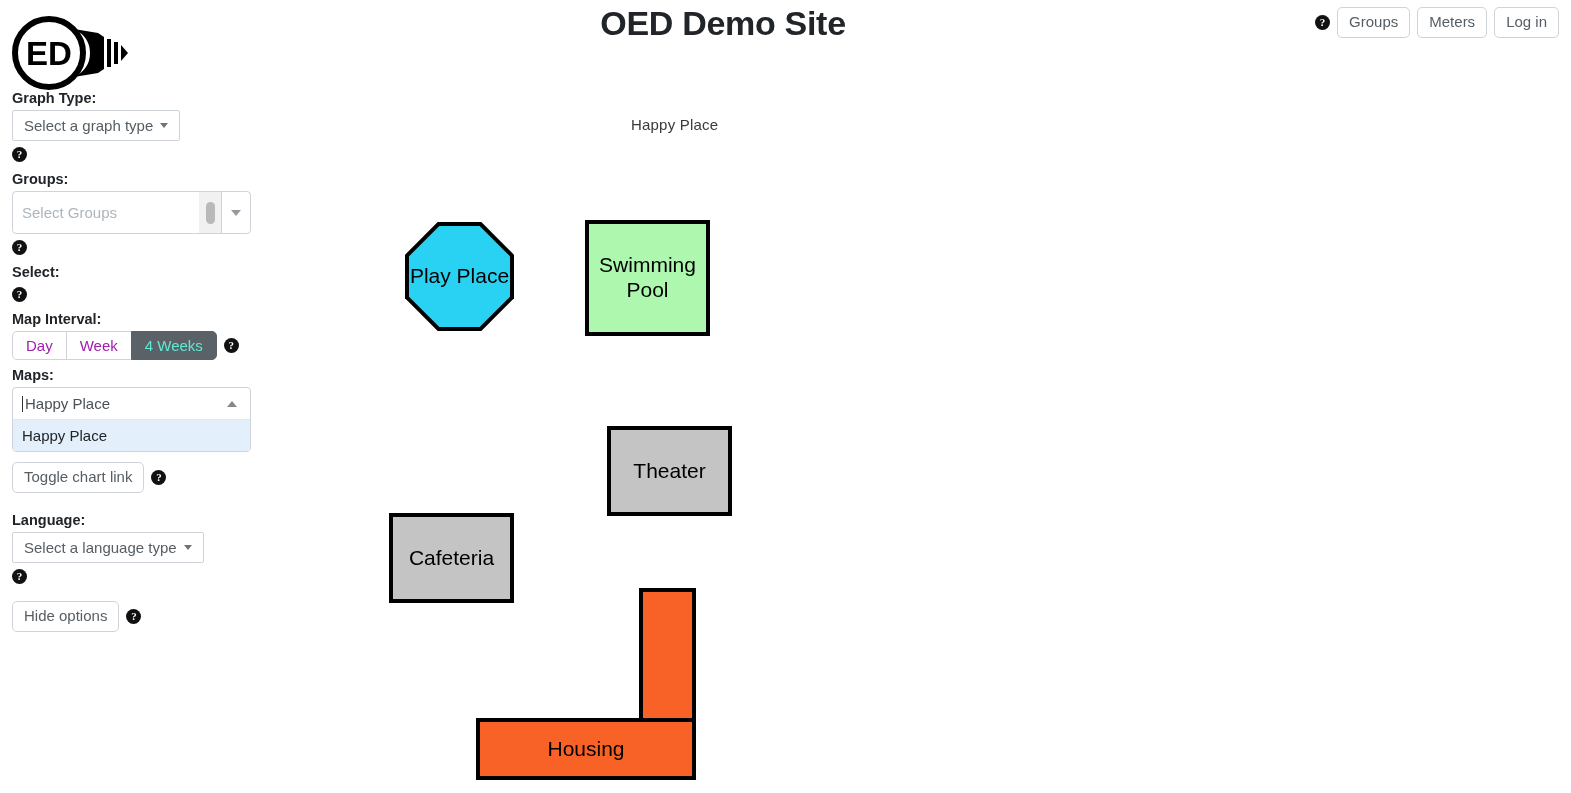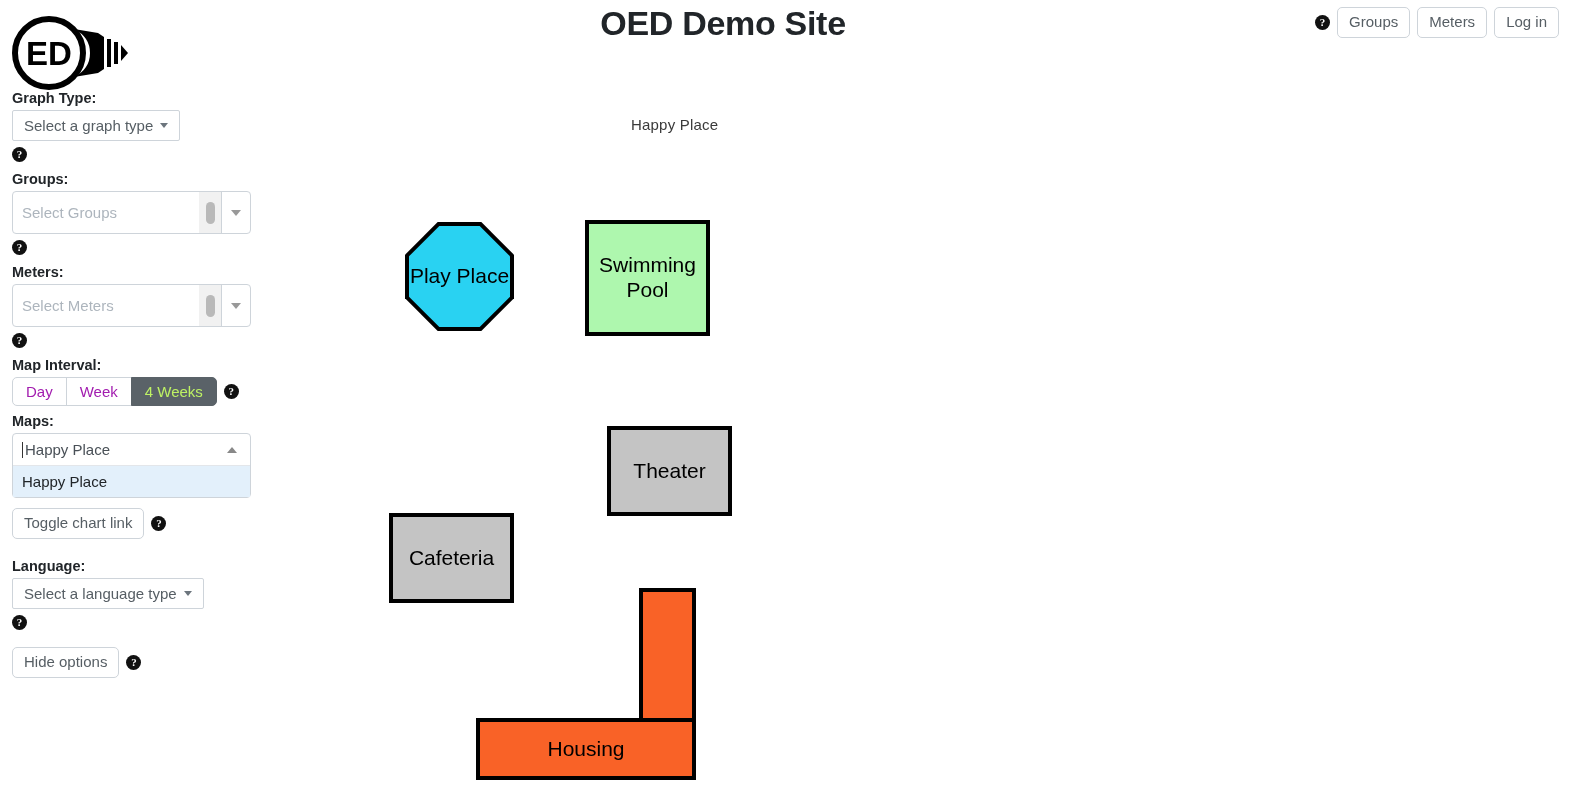--- a/index.html
+++ b/index.html
@@ -129,21 +129,21 @@
   .btn-group { display: inline-flex; vertical-align: middle; }
   .btn-group .seg {
     background:#fff; border:1px solid #ced4da;
     color:#a21caf; font-size:15px;
     padding:5px 13px; cursor:pointer; white-space:nowrap;
     margin-left:-1px;
   }
   .btn-group .seg:first-child { margin-left:0; border-radius:5px 0 0 5px; }
   .btn-group .seg:last-child  { border-radius:0 5px 5px 0; }
   .btn-group .seg.active {
-    background:#5a6268; border-color:#5a6268; color:#bef264;
+    background:#5a6268; border-color:#5a6268; color:#5eead4;
   }
   .interval-row { display:flex; align-items:center; gap:7px; }
 
   
   .combo {
     width: 239px;
     border: 1px solid #ced4da;
     border-radius: 4px;
     background:#fff;
   }
@@ -244,31 +244,21 @@
           <span class="scroll-thumb"></span>
         </span>
       <span class="select-divider"></span>
       <span class="select-arrow">
           <span class="tri-down"></span>
         </span>
     </div>
     <div class="help-row"><span class="help-icon">?</span></div>
 
     <div class="spacer-sm"></div>
-    <div class="field-label">Meters:</div>
-    <div class="select-box">
-      <span class="select-placeholder">Select Meters</span>
-      <span class="select-scroll">
-          <span class="scroll-thumb"></span>
-        </span>
-      <span class="select-divider"></span>
-      <span class="select-arrow">
-          <span class="tri-down"></span>
-        </span>
-    </div>
+    <div class="field-label">Select:</div>
     <div class="help-row"><span class="help-icon">?</span></div>
 
     <div class="spacer-sm"></div>
     <div class="field-label">Map Interval:</div>
     <div class="interval-row">
       <div class="btn-group">
         <button class="seg">Day</button>
         <button class="seg">Week</button>
         <button class="seg active">4 Weeks</button>
       </div>

